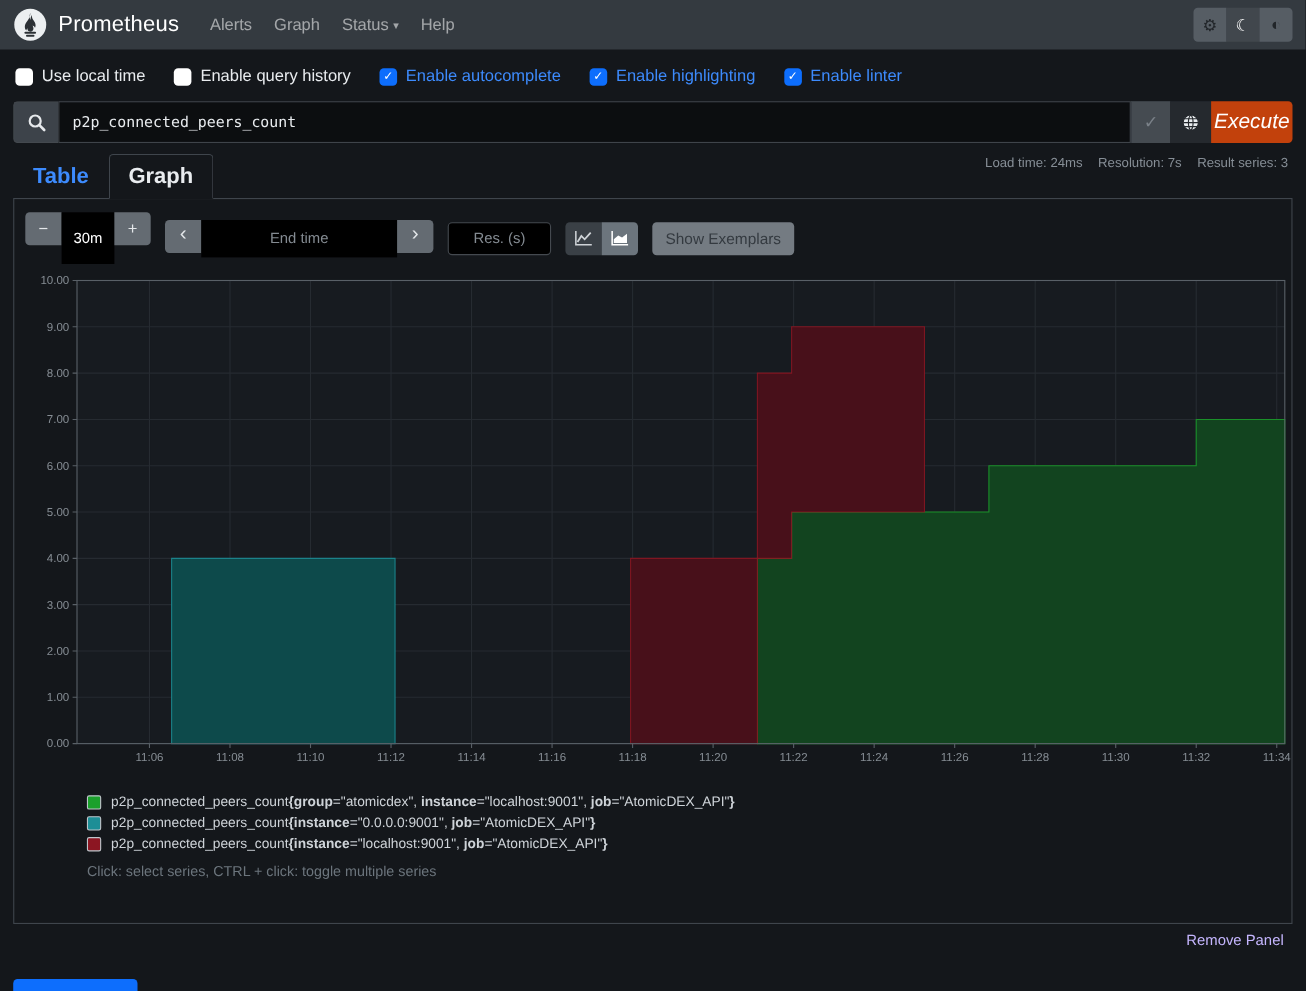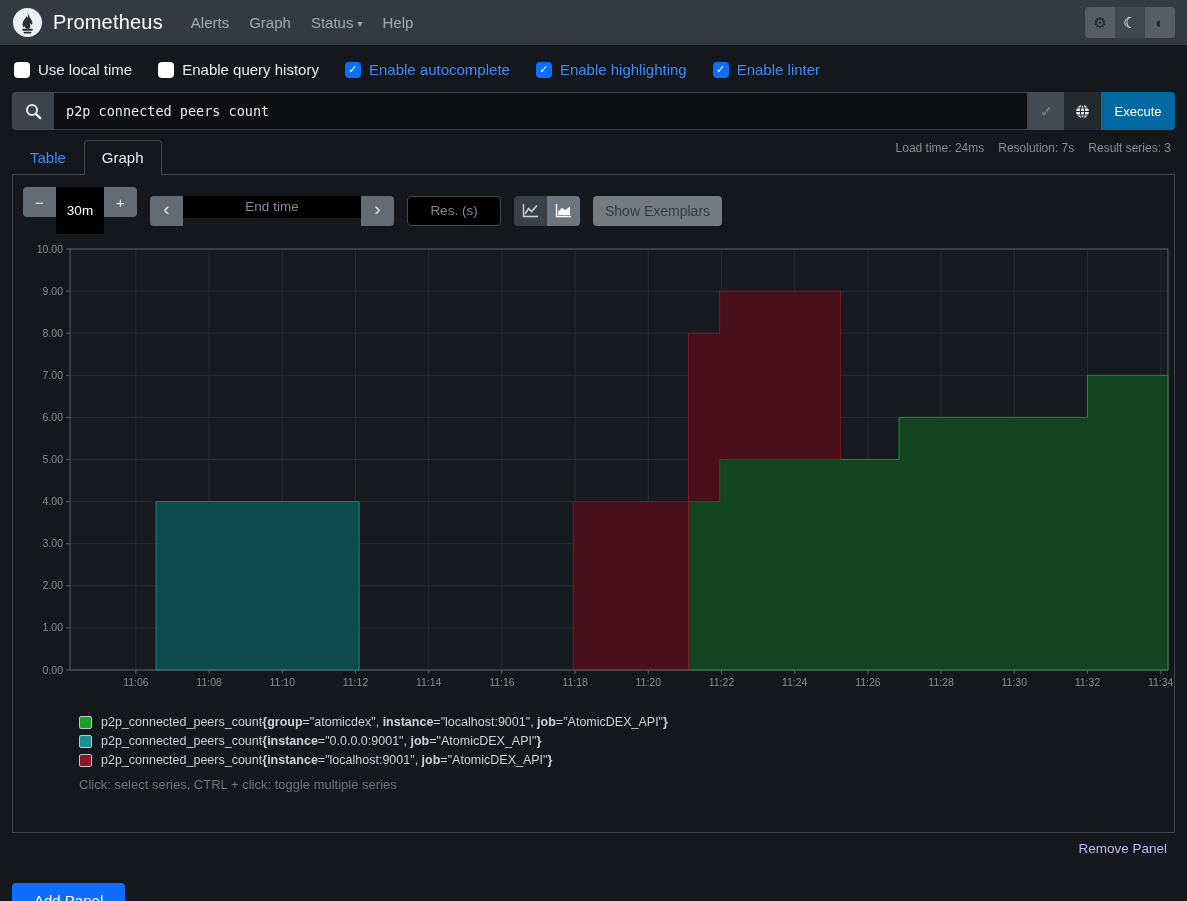--- a/index.html
+++ b/index.html
@@ -27,40 +27,40 @@
   .opt.checked .box { background:#0d6efd; }
   .opt.checked .lbl { color:#3d8bfd; }
 
   
   .query-row { display:flex; padding:8px 12px 0 12px; }
   .q-addon { width:41px; height:38px; background:#3d434a; border:1px solid #44494f; border-right:none; border-radius:4px 0 0 4px; display:flex; align-items:center; justify-content:center; }
   .q-input { flex:1; height:38px; background:#0c0e10; border:1px solid #3f444a; color:#e9ecef; font-family:"DejaVu Sans Mono", monospace; font-size:13.5px; padding:0 12px; outline:none; }
   .q-btn { height:38px; border:none; cursor:pointer; display:flex; align-items:center; justify-content:center; }
   .q-check { width:36px; background:#454b51; color:#7a8188; font-size:16px; border-left:1px solid #393f45; }
   .q-globe { width:37px; background:#25292e; }
-  .q-exec { width:74px; background:#0369a1; color:#ffffff; font-size:13px; border-radius:0 4px 4px 0; }
+  .q-exec { width:74px; background:#c2410c; color:#ffffff; font-size:19px; border-radius:0 4px 4px 0;font-style:italic; }
 
   
   .meta-row { position:absolute; top:141px; right:16px; display:flex; gap:14px; font-size:12px; color:#868e96; }
 
   
   .tabs-row { display:flex; margin:10px 12px 0 12px; position:relative; z-index:2; }
-  .tab { font-size:15px; padding:8px 17px; cursor:pointer; border:1px solid transparent; border-radius:4px 4px 0 0; margin-bottom:-1px; }
+  .tab { font-size:20px; padding:8px 17px; cursor:pointer; border:1px solid transparent; border-radius:4px 4px 0 0; margin-bottom:-1px;font-weight:bold; }
   .tab.inactive { color:#3d8bfd; }
   .tab.active { color:#e9ecef; background:#14171b; border-color:#3f454c #3f454c transparent #3f454c; }
 
   
   .panel { margin:0 12px; border:1px solid #3f454c; position:relative; z-index:1; }
   .controls-row { display:flex; align-items:center; gap:13px; padding:12px 10px 4px 10px; }
   .grp { display:inline-flex; }
   .ctl-btn { height:30px; min-width:33px; background:#646b72; color:#e4e7ea; border:none; font-size:15px; cursor:pointer; display:flex; align-items:center; justify-content:center; padding:0 9px; }
   .grp > *:first-child { border-radius:4px 0 0 4px; }
   .grp > *:last-child { border-radius:0 4px 4px 0; }
   .range-input { width:48px; height:47px; background:#000000; border:none; color:#ffffff; text-align:center; font-size:13.5px; outline:none; }
-  .endtime-input { width:178px; height:22px; background:#000000; border:none; color:#e9ecef; text-align:center; font-size:13.5px; outline:none; }
+  .endtime-input { width:178px; height:34px; background:#000000; border:none; color:#e9ecef; text-align:center; font-size:13.5px; outline:none; }
   .endtime-input::placeholder, .res-input::placeholder, .range-input::placeholder { color:#848b92; }
   .chev { font-size:19px; padding-bottom:3px; }
   .res-input { width:94px; height:30px; background:#000000; border:1px solid #44494f; border-radius:4px; color:#e9ecef; text-align:center; font-size:13.5px; outline:none; }
   .icon-btn { height:30px; width:33px; border:none; cursor:pointer; display:flex; align-items:center; justify-content:center; }
   .icon-btn.dim { background:#3a4046; }
   .icon-btn.lit { background:#6c757d; }
   .exemplars-btn { height:30px; background:#747b82; color:#343a40; border:none; border-radius:4px; font-size:14px; padding:0 12px; cursor:pointer; }
 
   .chart-wrap { padding:4px 0 0 13px; }
   .legend { margin:14px 0 0 66px; display:flex; flex-direction:column; gap:5px; }

